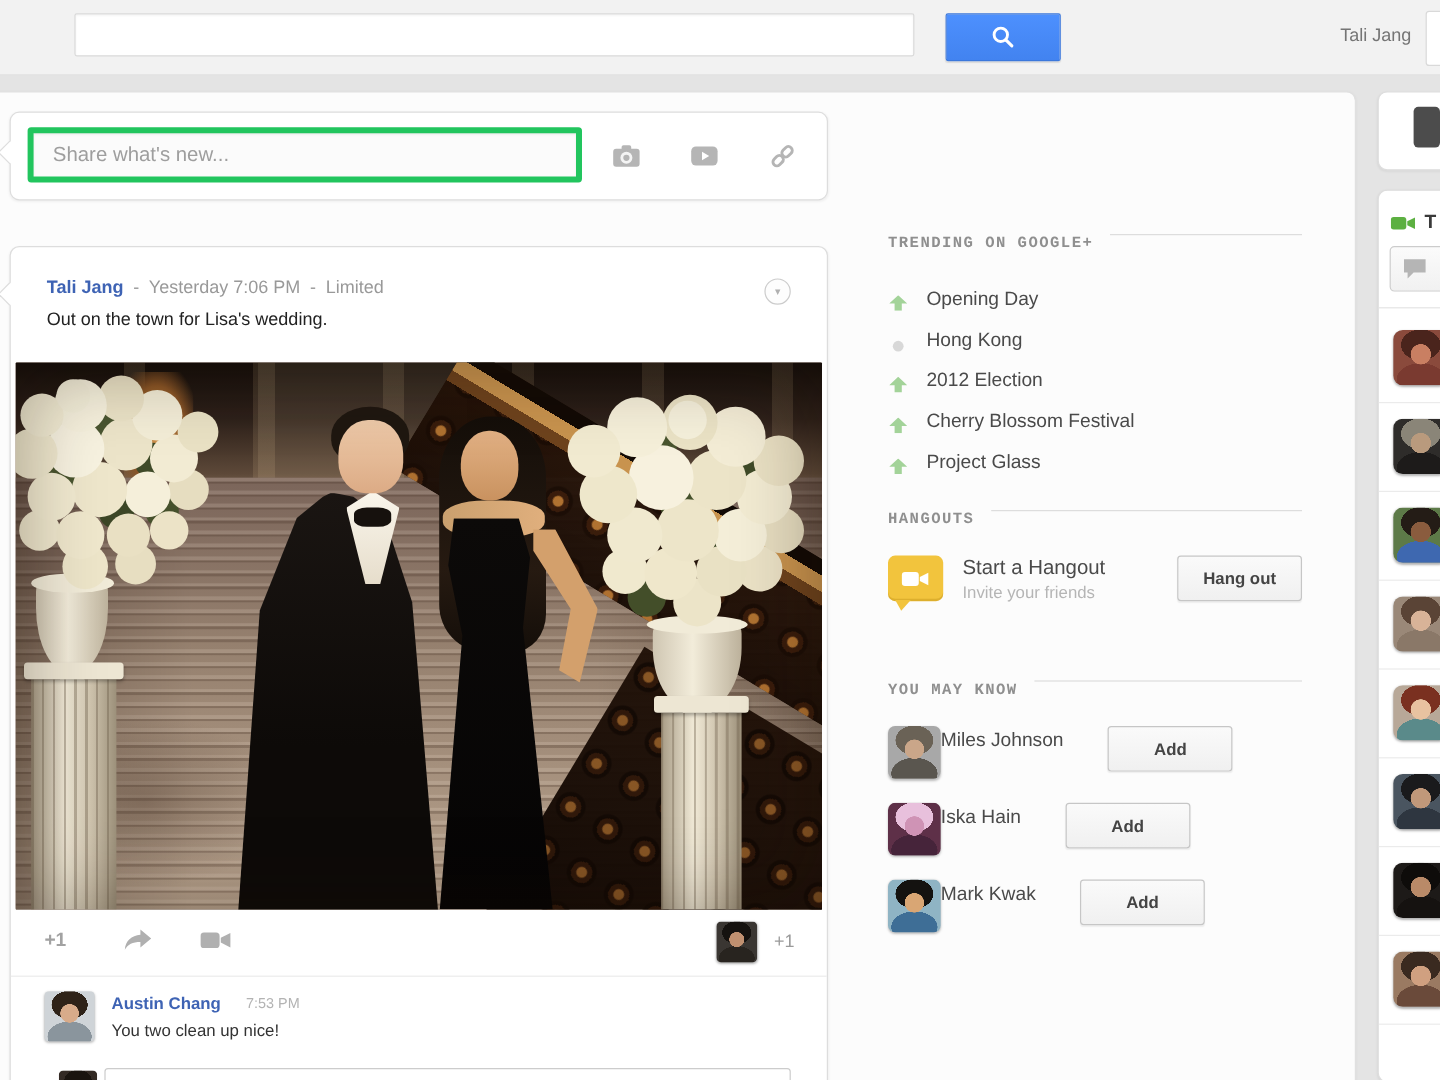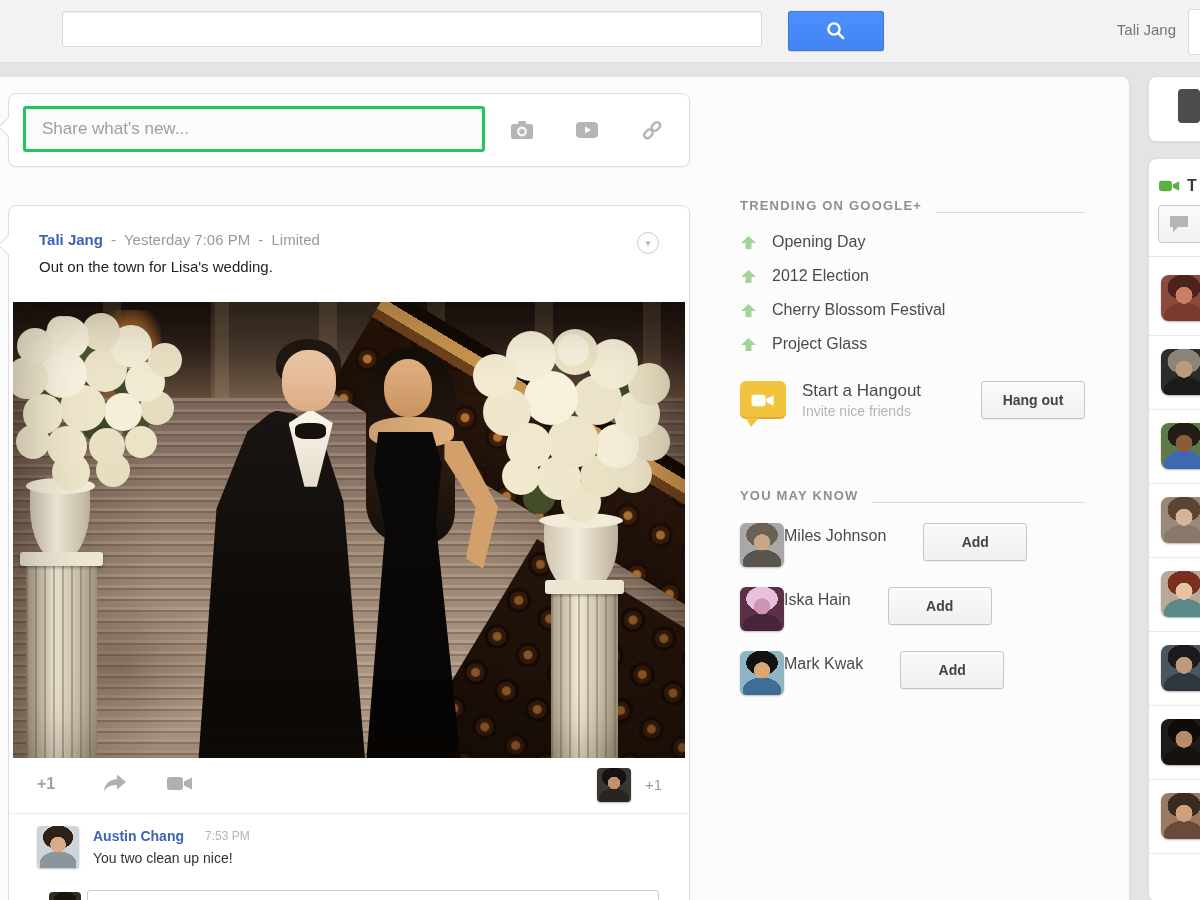--- a/index.html
+++ b/index.html
@@ -14,21 +14,21 @@
   .topbar-avatar{position:absolute;left:1188px;top:9px;width:20px;height:44px;background:#fff;border:1px solid #d9d9d9;border-radius:3px 0 0 3px;}
 
   
   .main-panel{position:absolute;left:-10px;top:76px;width:1138px;height:840px;background:#fcfcfc;border:1px solid #e0e0e0;border-radius:0 8px 0 0;box-shadow:0 1px 3px rgba(0,0,0,.05);}
 
   .card{position:absolute;background:#fff;border:1px solid #ddd;border-radius:8px;box-shadow:0 1px 2px rgba(0,0,0,.05);}
   .notch{position:absolute;left:-8px;width:13px;height:13px;background:#fff;border-left:1px solid #ddd;border-bottom:1px solid #ddd;transform:rotate(45deg);}
 
   
   .share-card{left:8px;top:93px;width:680px;height:72px;}
-  .share-input{position:absolute;left:14px;top:12px;width:462px;height:46px;border:3px solid #22c55e;border-radius:3px;background:#fbfbfb;box-shadow:inset 0 1px 2px rgba(0,0,0,.07);font-size:17px;color:#555;padding:0 16px;box-sizing:border-box;outline:none;}
+  .share-input{position:absolute;left:14px;top:12px;width:462px;height:46px;border:5px solid #22c55e;border-radius:3px;background:#fbfbfb;box-shadow:inset 0 1px 2px rgba(0,0,0,.07);font-size:17px;color:#555;padding:0 16px;box-sizing:border-box;outline:none;}
   .share-input::placeholder{color:#9e9e9e;}
   .share-icon{position:absolute;top:21px;width:30px;height:30px;display:flex;align-items:center;justify-content:center;cursor:pointer;}
   .si-camera{left:498px;} .si-video{left:563px;} .si-link{left:628px;}
 
   
   .post-card{left:8px;top:205px;width:680px;height:720px;}
   .post-header{position:absolute;left:30px;top:25px;font-size:15px;color:#999;}
   .post-author{color:#3e63b4;font-weight:bold;text-decoration:none;cursor:pointer;}
   .post-sep{margin:0 4px;color:#999;}
   .post-options{position:absolute;right:30px;top:26px;width:20px;height:20px;border:1px solid #ccc;border-radius:50%;display:flex;align-items:center;justify-content:center;font-size:9px;color:#b0b0b0;cursor:pointer;background:#fdfdfd;}
@@ -109,25 +109,25 @@
   
   .comment-avatar{position:absolute;left:28px;top:620px;width:42px;height:42px;border-radius:4px;box-shadow:0 1px 2px rgba(0,0,0,.25);}
   .comment-author{position:absolute;left:84px;top:622px;font-size:14px;font-weight:bold;color:#3e63b4;cursor:pointer;}
   .comment-time{position:absolute;left:196px;top:623px;font-size:12px;color:#b3b3b3;}
   .comment-text{position:absolute;left:84px;top:644px;font-size:14px;color:#333;}
   .comment-input-avatar{position:absolute;left:40px;top:686px;width:32px;height:32px;border-radius:4px;}
   .comment-input{position:absolute;left:78px;top:684px;width:572px;height:40px;border:1px solid #ccc;border-radius:3px;background:#fff;box-sizing:border-box;}
 
   
   .sidebar{position:absolute;left:740px;top:195px;width:345px;}
-  .sec-head{display:flex;align-items:flex-end;height:18px;}
+  .sec-head{display:flex;align-items:flex-start;height:18px;font-family:Liberation Mono, monospace;}
   .sec-title{font-size:13px;font-weight:bold;color:#8f8f8f;letter-spacing:1.2px;white-space:nowrap;}
   .sec-line{flex:1;height:1px;background:#ddd;margin-left:14px;}
   .trend-list{margin-top:12px;}
-  .trend-item{display:flex;align-items:center;height:34px;cursor:pointer;}
+  .trend-item{display:flex;align-items:flex-end;height:34px;cursor:pointer;}
   .trend-icon{width:16px;margin-right:16px;display:flex;justify-content:center;}
   .trend-dot{width:9px;height:9px;border-radius:50%;background:#d8d8d8;}
   .trend-label{font-size:16px;color:#4a4a4a;}
   .hang-head{margin-top:30px;}
   .hangout-row{margin-top:20px;display:flex;align-items:flex-start;height:48px;}
   .hangout-icon{width:46px;height:38px;background:#f2c43d;border-radius:6px;position:relative;display:flex;align-items:center;justify-content:center;box-shadow:inset 0 -2px 0 rgba(160,110,0,.25);}
   .hangout-icon::after{content:"";position:absolute;left:6px;bottom:-8px;border-left:5px solid transparent;border-right:8px solid transparent;border-top:9px solid #f2c43d;}
   .hangout-texts{margin-left:16px;}
   .hangout-title{font-size:17px;color:#4a4a4a;}
   .hangout-sub{font-size:14px;color:#b5b5b5;margin-top:2px;}
@@ -273,20 +273,26 @@
       <div class="trend-item">
         <span class="trend-icon">
           <svg width="15" height="13" viewBox="0 0 15 13">
               <polygon points="7.5,0 15,7 10.5,7 10.5,13 4.5,13 4.5,7 0,7" fill="#a3d399"></polygon>
             </svg>
         </span>
         <span class="trend-label">Opening Day</span>
       </div>
       <div class="trend-item">
         <span class="trend-icon">
+            <span class="trend-dot"></span>
+          </span>
+        <span class="trend-label">Hong Kong</span>
+      </div>
+      <div class="trend-item">
+        <span class="trend-icon">
           <svg width="15" height="13" viewBox="0 0 15 13">
               <polygon points="7.5,0 15,7 10.5,7 10.5,13 4.5,13 4.5,7 0,7" fill="#a3d399"></polygon>
             </svg>
         </span>
         <span class="trend-label">2012 Election</span>
       </div>
       <div class="trend-item">
         <span class="trend-icon">
           <svg width="15" height="13" viewBox="0 0 15 13">
               <polygon points="7.5,0 15,7 10.5,7 10.5,13 4.5,13 4.5,7 0,7" fill="#a3d399"></polygon>
@@ -297,30 +303,34 @@
       <div class="trend-item">
         <span class="trend-icon">
           <svg width="15" height="13" viewBox="0 0 15 13">
               <polygon points="7.5,0 15,7 10.5,7 10.5,13 4.5,13 4.5,7 0,7" fill="#a3d399"></polygon>
             </svg>
         </span>
         <span class="trend-label">Project Glass</span>
       </div>
     </div>
 
+    <div class="sec-head hang-head">
+      <span class="sec-title">HANGOUTS</span>
+      <span class="sec-line"></span>
+    </div>
     <div class="hangout-row">
       <div class="hangout-icon">
         <svg width="24" height="15" viewBox="0 0 26 17">
           <rect x="0" y="2" width="16" height="13" rx="3" fill="#ffffff"></rect>
           <polygon points="17,6.5 25,2.5 25,14.5 17,10.5" fill="#ffffff"></polygon>
         </svg>
       </div>
       <div class="hangout-texts">
         <div class="hangout-title">Start a Hangout</div>
-        <div class="hangout-sub">Invite nice friends</div>
+        <div class="hangout-sub">Invite your friends</div>
       </div>
       <button class="btn">Hang out</button>
     </div>
 
     <div class="sec-head ymk-head">
       <span class="sec-title">YOU MAY KNOW</span>
       <span class="sec-line"></span>
     </div>
     <div class="person-row">
       <div class="person-avatar avatar" style="background: radial-gradient(circle at 50% 44%, rgb(202, 166, 137) 0px, rgb(202, 166, 137) 24%, rgba(0, 0, 0, 0) 25%), radial-gradient(36% 28% at 50% 27%, rgb(106, 98, 86) 0px, rgb(106, 98, 86) 99%, rgba(0, 0, 0, 0) 100%), radial-gradient(44% 30% at 50% 90%, rgb(90, 86, 79) 0px, rgb(90, 86, 79) 99%, rgba(0, 0, 0, 0) 100%), rgb(168, 168, 168);"></div>

